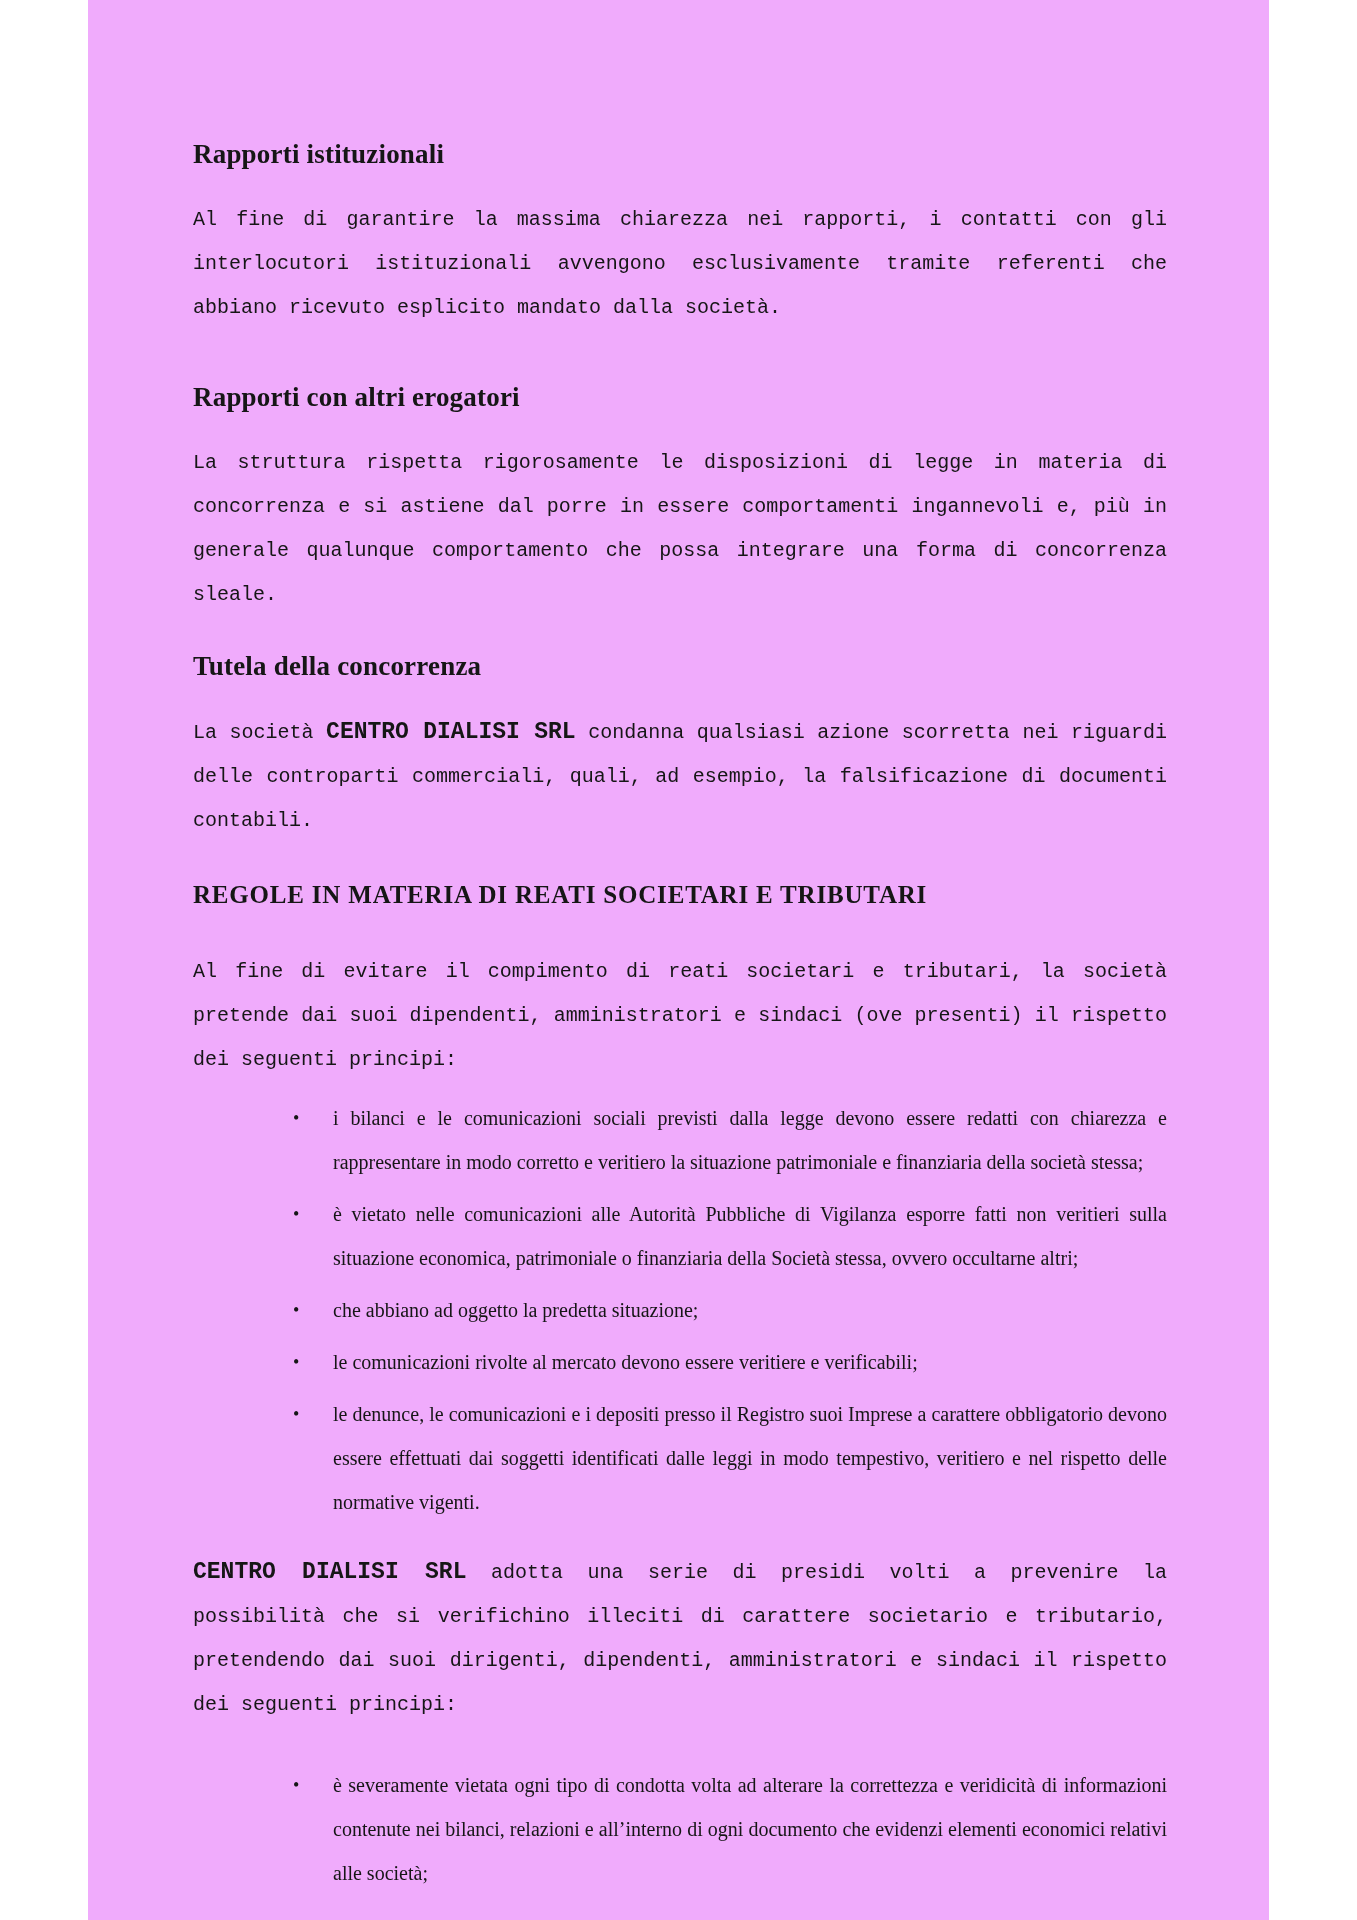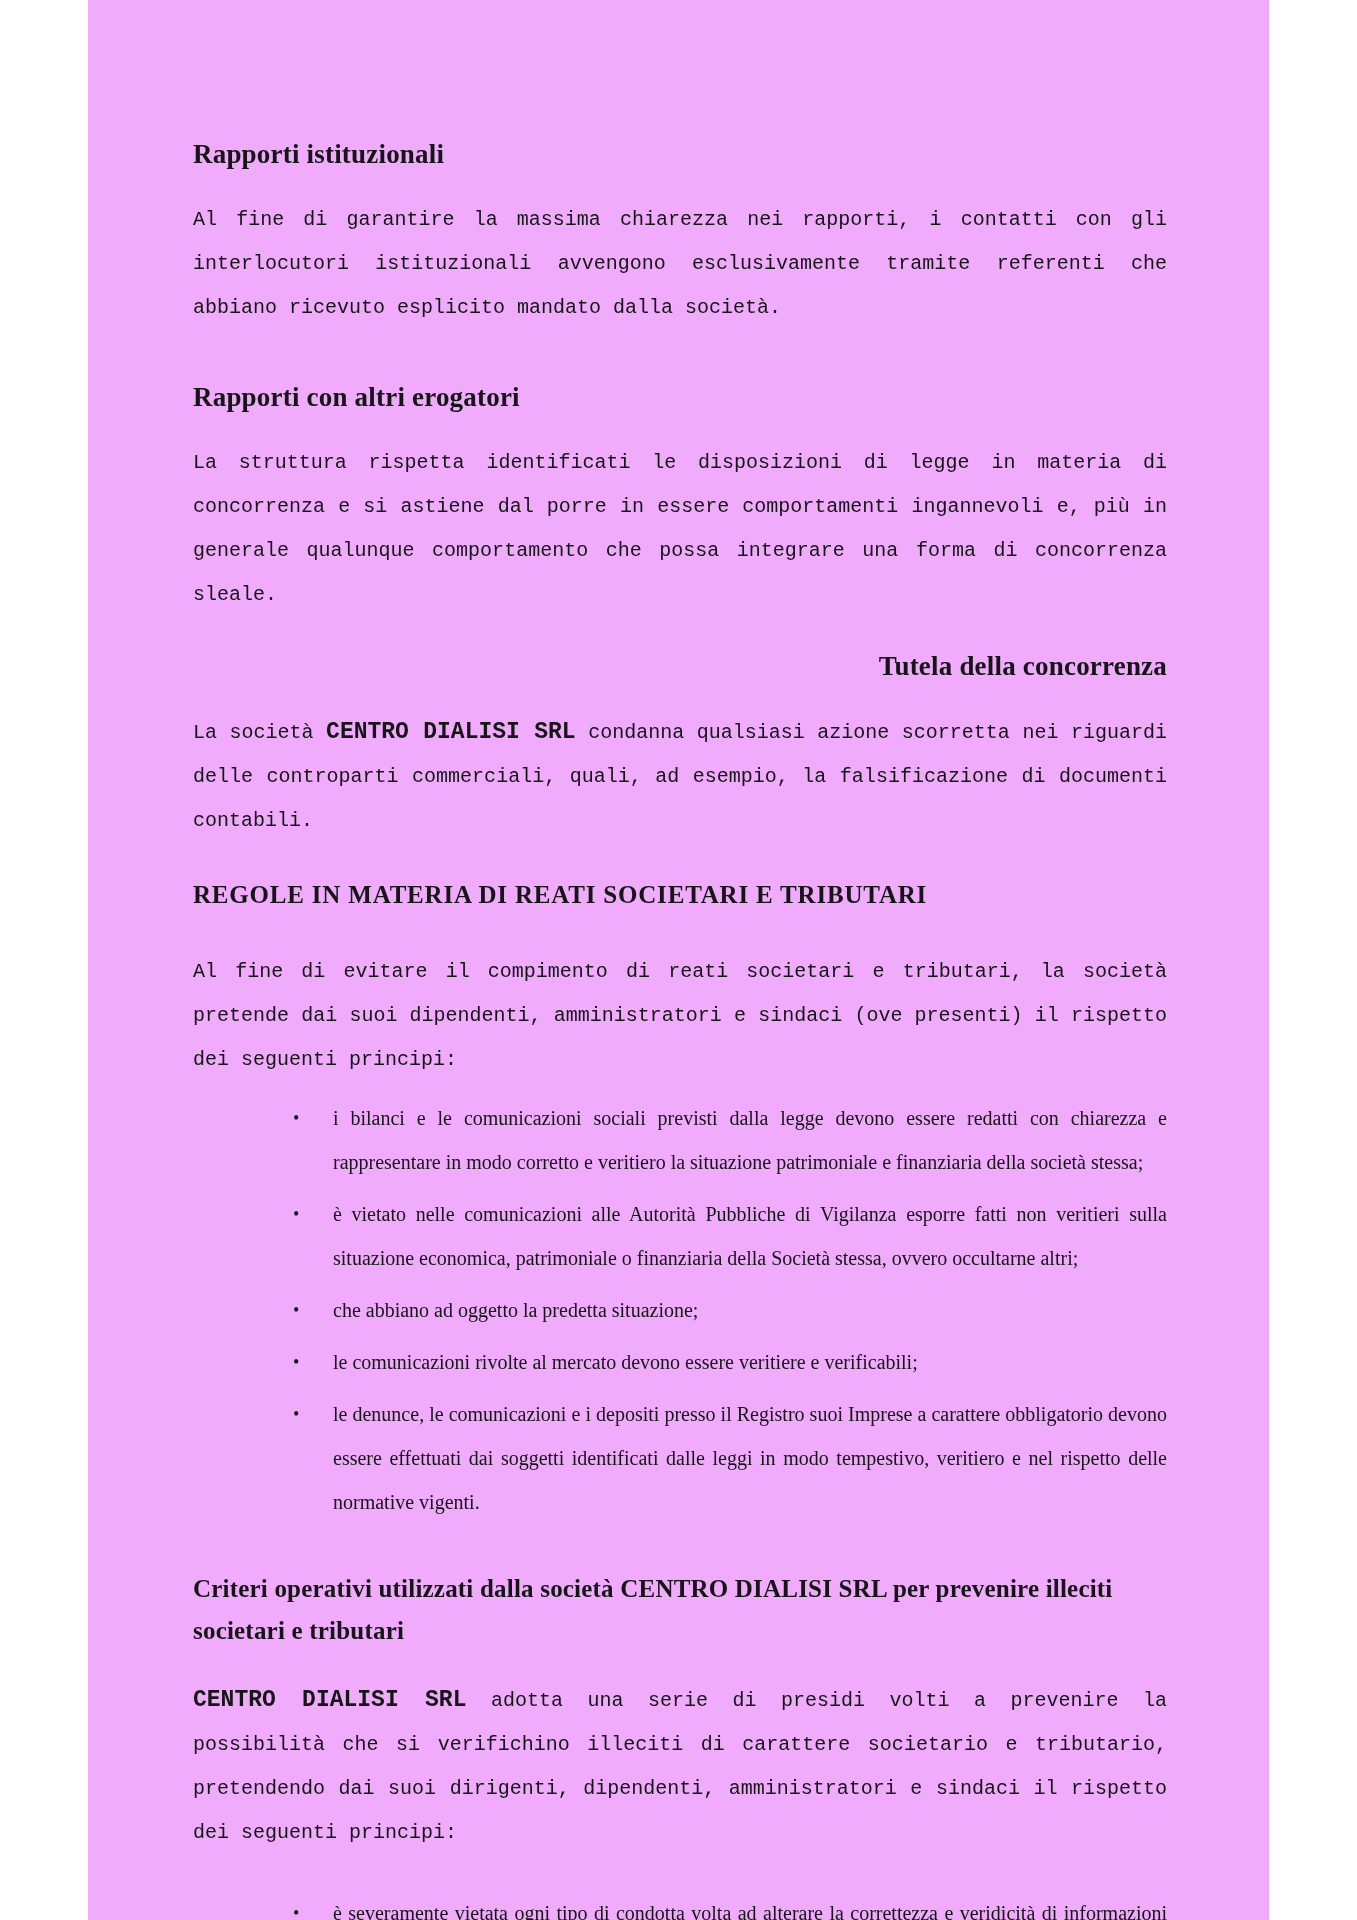--- a/index.html
+++ b/index.html
@@ -19,21 +19,21 @@
     color: #161616;
   }
   h2.section-heading {
     font-size: 27px;
     font-weight: bold;
     margin: 0 0 26px 0;
     line-height: 1.3;
     letter-spacing: 0.2px;
   }
   h2.mt-a { margin-top: 50px; }
-  h2.mt-b { margin-top: 32px; text-align: right; }
+  h2.mt-b { margin-top: 32px; }
   h1.major-heading {
     font-size: 25px;
     font-weight: bold;
     margin: 36px 0 0 0;
     line-height: 1.3;
     letter-spacing: 0.8px;
   }
   h2.criteria-heading {
     font-size: 25px;
     font-weight: bold;
@@ -81,21 +81,21 @@
 </style>
 </head>
 <body>
 
 <div class="page">
 
   <h2 class="section-heading">Rapporti istituzionali</h2>
   <p class="body-text">Al fine di garantire la massima chiarezza nei rapporti, i contatti con gli interlocutori istituzionali avvengono esclusivamente tramite referenti che abbiano ricevuto esplicito mandato dalla società.</p>
 
   <h2 class="section-heading mt-a">Rapporti con altri erogatori</h2>
-  <p class="body-text">La struttura rispetta identificati le disposizioni di legge in materia di concorrenza e si astiene dal porre in essere comportamenti ingannevoli e, più in generale qualunque comportamento che possa integrare una forma di concorrenza sleale.</p>
+  <p class="body-text">La struttura rispetta rigorosamente le disposizioni di legge in materia di concorrenza e si astiene dal porre in essere comportamenti ingannevoli e, più in generale qualunque comportamento che possa integrare una forma di concorrenza sleale.</p>
 
   <h2 class="section-heading mt-b">Tutela della concorrenza</h2>
   <p class="body-text"><span>La società </span><span class="company">CENTRO DIALISI SRL</span><span> condanna qualsiasi azione scorretta nei riguardi delle controparti commerciali, quali, ad esempio, la falsificazione di documenti contabili.</span></p>
 
   <h1 class="major-heading">REGOLE IN MATERIA DI REATI SOCIETARI E TRIBUTARI</h1>
   <p class="body-text after-major">Al fine di evitare il compimento di reati societari e tributari, la società pretende dai suoi dipendenti, amministratori e sindaci (ove presenti) il rispetto dei seguenti principi:</p>
 
   <ul class="doc-list">
     <li>
       <span class="bullet-marker">•</span>
@@ -112,21 +112,20 @@
     <li>
       <span class="bullet-marker">•</span>
       <span>le comunicazioni rivolte al mercato devono essere veritiere e verificabili;</span>
     </li>
     <li>
       <span class="bullet-marker">•</span>
       <span>le denunce, le comunicazioni e i depositi presso il Registro suoi Imprese a carattere obbligatorio devono essere effettuati dai soggetti identificati dalle leggi in modo tempestivo, veritiero e nel rispetto delle normative vigenti.</span>
     </li>
   </ul>
 
-  <h2 class="criteria-heading"><span>Criteri operativi utilizzati dalla società </span><span class="company-heading">CENTRO DIALISI SRL</span><span> per prevenire illeciti societari e tributari</span></h2>
 
   <p class="body-text after-criteria"><span class="company">CENTRO DIALISI SRL</span><span> adotta una serie di presidi volti a prevenire la possibilità che si verifichino illeciti di carattere societario e tributario, pretendendo dai suoi dirigenti, dipendenti, amministratori e sindaci il rispetto dei seguenti principi:</span></p>
 
   <ul class="doc-list final-list">
     <li>
       <span class="bullet-marker">•</span>
       <span>è severamente vietata ogni tipo di condotta volta ad alterare la correttezza e veridicità di informazioni contenute nei bilanci, relazioni e all’interno di ogni documento che evidenzi elementi economici relativi alle società;</span>
     </li>
   </ul>
 

